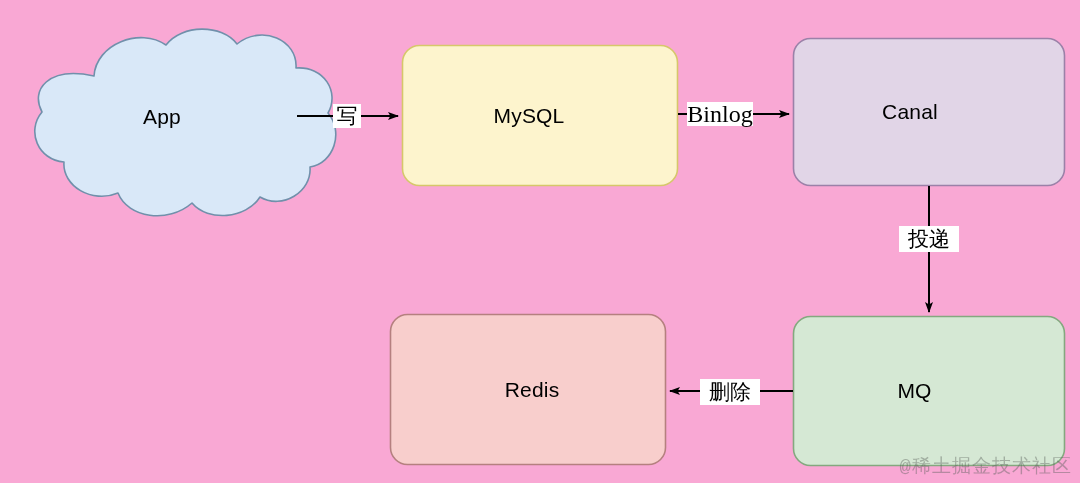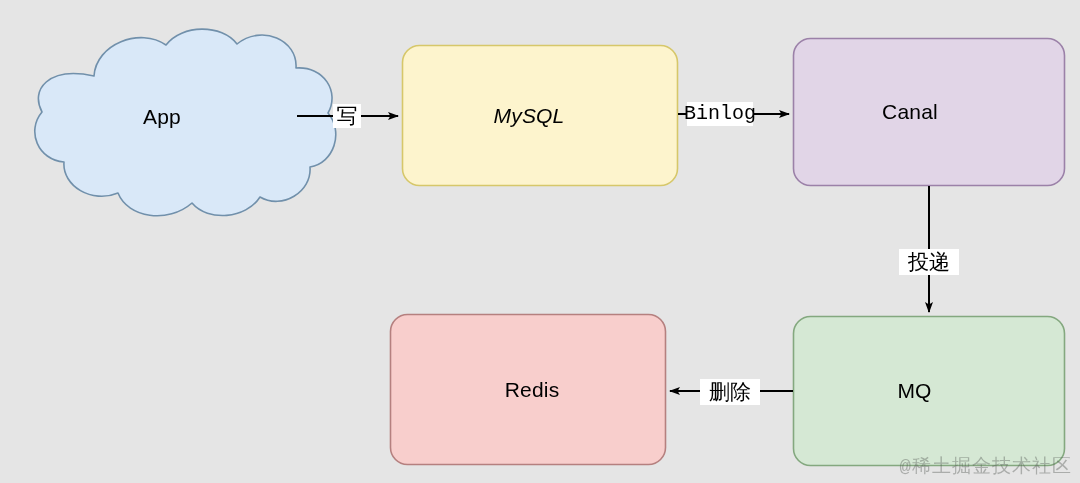--- a/index.html
+++ b/index.html
@@ -7,21 +7,21 @@
     padding: 0;
     background: #ffffff;
   }
   body {
     font-family: "Liberation Sans", "DejaVu Sans", sans-serif;
   }
   #canvas {
     position: relative;
     width: 1080px;
     height: 483px;
-    background: #e5e5e5;
+    background: #f9a8d4;
     overflow: hidden;
   }
   #diagram-svg {
     position: absolute;
     left: 0;
     top: 0;
     width: 1080px;
     height: 483px;
   }
   .node-label {
@@ -35,22 +35,22 @@
     letter-spacing: 0.2px;
     white-space: nowrap;
     pointer-events: none;
   }
   .edge-label {
     position: absolute;
     display: flex;
     align-items: center;
     justify-content: center;
     color: #000000;
-    font-size: 20px;
-    font-family: Liberation Mono, monospace;
+    font-size: 24px;
+    font-family: Liberation Serif, serif;
     background: #ffffff;
     white-space: nowrap;
     line-height: 1;
   }
   .edge-label.cjk {
     font-size: 21px;
     font-family: "DejaVu Sans", "Liberation Sans", sans-serif;
   }
   #watermark {
     position: absolute;
@@ -109,31 +109,31 @@
     <line x1="678" y1="114" x2="789" y2="114" stroke="#000000" stroke-width="2" marker-end="url(#arrow-right)"></line>
 
     <line x1="929" y1="186" x2="929" y2="312" stroke="#000000" stroke-width="2" marker-end="url(#arrow-down)"></line>
 
     <line x1="793" y1="391" x2="670" y2="391" stroke="#000000" stroke-width="2" marker-end="url(#arrow-left)"></line>
 
   </svg>
 
   <div class="node-label" style="left:33px; top:33px; width:258px; height:168px;">App</div>
 
-  <div class="node-label" style="left:402px; top:45px; width:254px; height:141px;font-style:italic;">MySQL</div>
+  <div class="node-label" style="left:402px; top:45px; width:254px; height:141px;">MySQL</div>
 
   <div class="node-label" style="left:793px; top:38px; width:234px; height:148px;">Canal</div>
 
   <div class="node-label" style="left:793px; top:316px; width:243px; height:150px;text-align:center;">MQ</div>
 
   <div class="node-label" style="left:390px; top:314px; width:284px; height:151px;">Redis</div>
 
   <div class="edge-label cjk" style="left:333px; top:104px; width:28px; height:24px;">写</div>
 
   <div class="edge-label" style="left:687px; top:102px; width:66px; height:24px;">Binlog</div>
 
-  <div class="edge-label cjk" style="left:899px; top:249px; width:60px; height:26px;">投递</div>
+  <div class="edge-label cjk" style="left:899px; top:226px; width:60px; height:26px;">投递</div>
 
   <div class="edge-label cjk" style="left:700px; top:379px; width:60px; height:26px;text-align:right;">删除</div>
 
   <div id="watermark">@稀土掘金技术社区</div>
 
 </div>
 
 </body></html>

